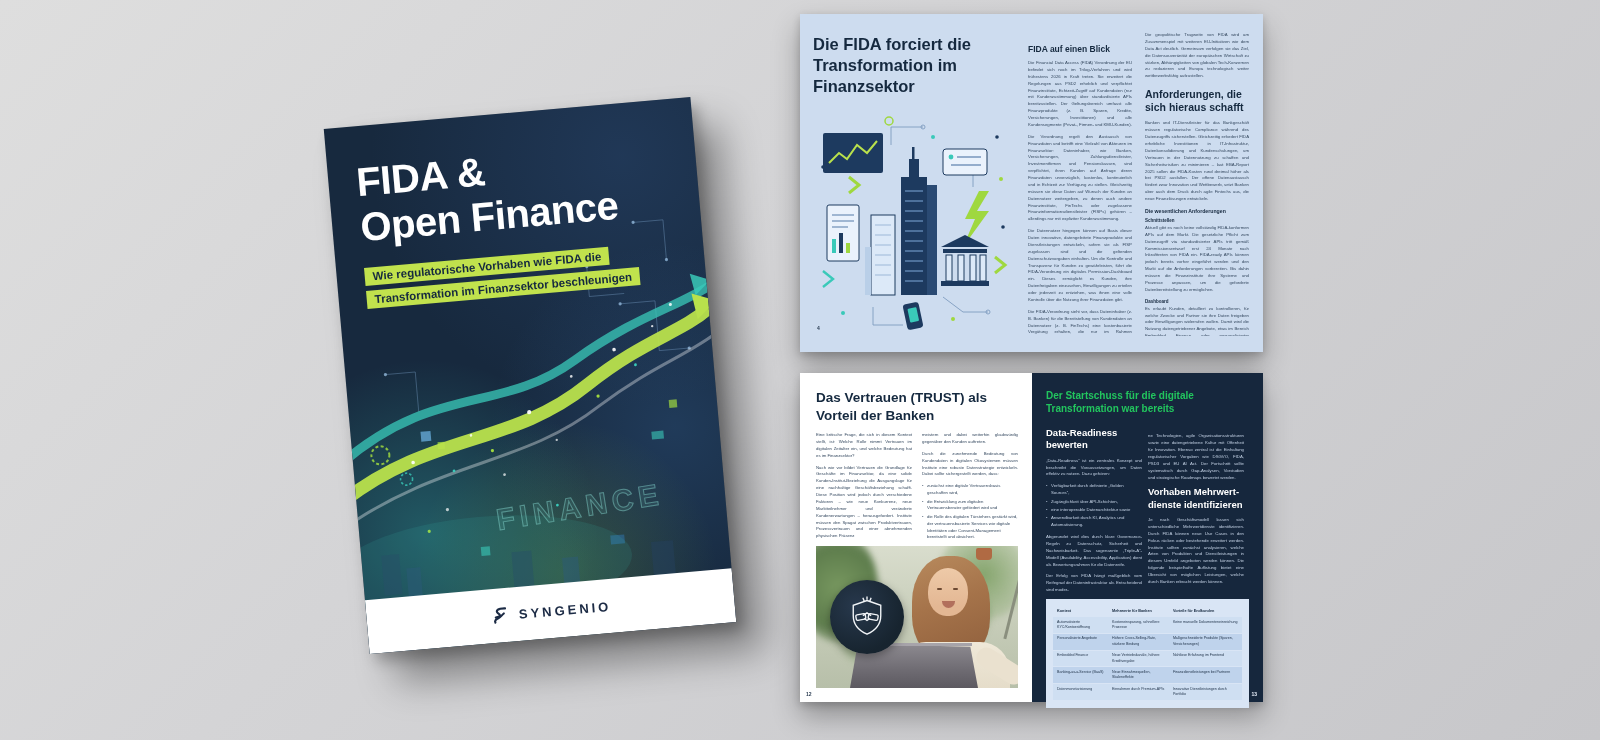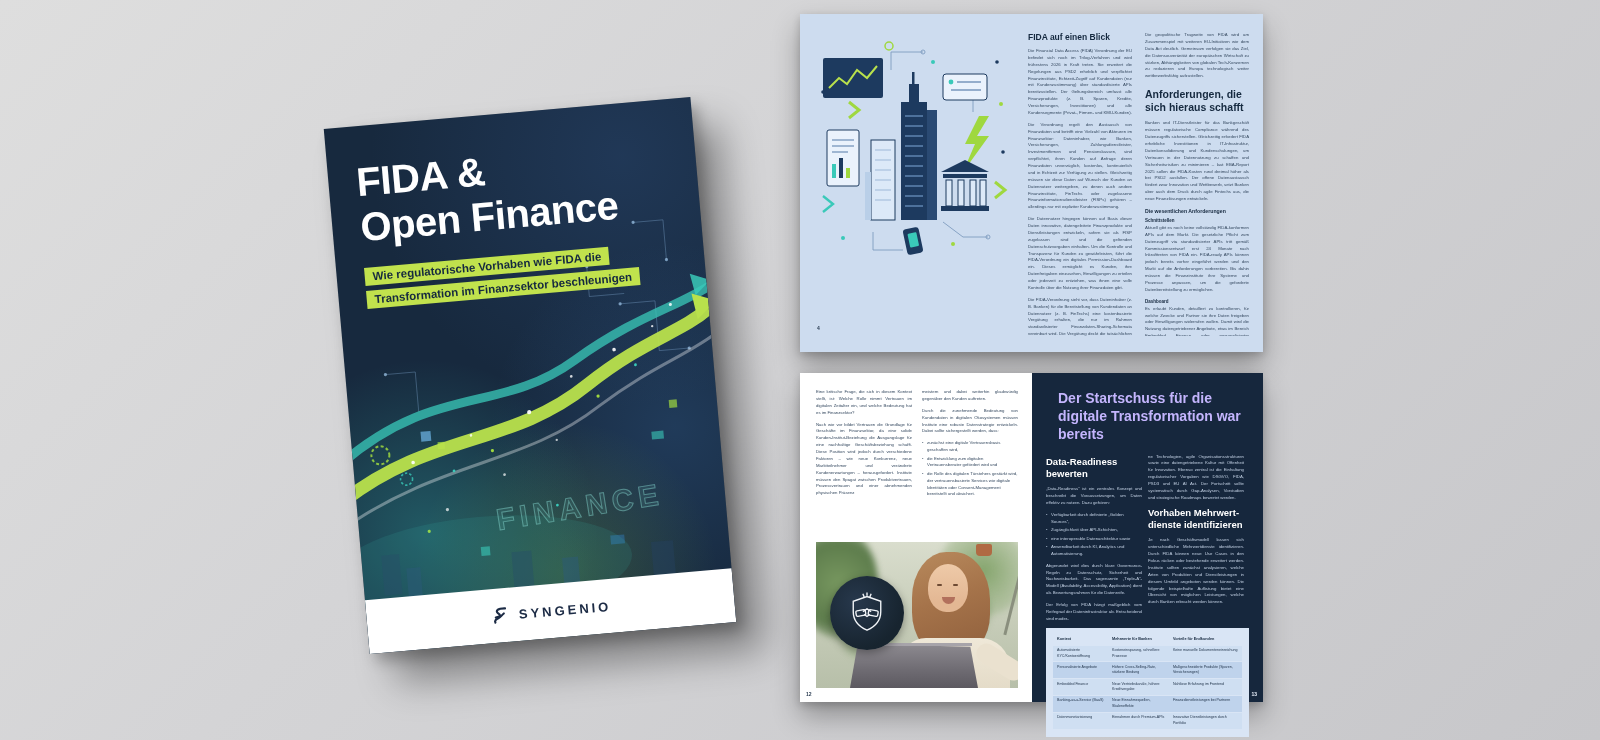--- a/index.html
+++ b/index.html
@@ -41,41 +41,41 @@
   ul.tbul li::before{content:"•";position:absolute;left:0;top:0;}
   .pagenum{position:absolute;bottom:5px;font-size:5px;color:#2a3c52;font-weight:700;}
 
   
   .spread-top{left:800px;top:14px;width:463px;height:338px;background:#cddcef;
       display:flex;padding:18px 13px 16px 13px;gap:13px;}
   .st-colA{width:202px;position:relative;flex:none;}
   .st-colA h2{margin:2px 0 10px 0;font-size:16.5px;line-height:1.28;color:#15293f;font-weight:700;}
   .illus{width:202px;height:232px;}
   .st-colB,.st-colC{width:104px;flex:none;overflow:hidden;}
-  .st-colB h3{margin:0 0 6px 0;font-size:8.5px;color:#15293f;font-weight:700;}
+  .st-colB h3{margin:12px 0 6px 0;font-size:8.5px;color:#15293f;font-weight:700;}
   .st-colC h3{margin:8px 0 6px 0;font-size:10.5px;line-height:1.25;color:#15293f;font-weight:700;}
 
   
   .spread-bottom{left:800px;top:373px;width:463px;height:329px;display:flex;}
   .page-white{width:232px;flex:none;background:#ffffff;position:relative;
       padding:16px 14px 14px 16px;display:flex;flex-direction:column;}
   .page-white h2{margin:0 0 8px 0;font-size:13.5px;line-height:1.3;color:#15293f;font-weight:700;}
   .pw-cols{display:flex;gap:10px;}
   .pw-cols .col{width:96px;overflow:hidden;}
   .photo{position:relative;margin-top:auto;width:202px;height:146px;overflow:hidden;
       background:linear-gradient(180deg,#d9ddcd 0%,#c6ccb8 55%,#b7bfa9 100%);}
   .blob{position:absolute;border-radius:50%;filter:blur(3px);}
   .badge{position:absolute;left:14px;top:34px;width:74px;height:74px;border-radius:50%;
       background:radial-gradient(circle at 35% 35%, #27384c 0%, #17242f 70%);
       display:flex;align-items:center;justify-content:center;
       box-shadow:0 3px 8px rgba(0,0,0,.35);}
   .page-navy{width:231px;flex:none;background:#16273d;position:relative;
       padding:16px 14px 12px 14px;display:flex;flex-direction:column;}
-  .page-navy h2{margin:0 0 10px 12px;font-size:14px;line-height:1.3;color:#c4b5fd;font-weight:700;}
-  .pn-cols{display:flex;gap:6px;}
+  .page-navy h2{margin:0 0 10px 0;font-size:10px;line-height:1.3;color:#22c55e;font-weight:700;}
+  .pn-cols{display:flex;gap:6px;align-items:center;}
   .pn-cols .col{width:96px;overflow:hidden;}
   .pn-cols h3{margin:2px 0 6px 0;font-size:9.5px;line-height:1.3;color:#ffffff;font-weight:700;}
   .page-navy .tiny, .page-navy ul.tbul li{color:#c3d1e4;}
   .table-panel{margin-top:auto;background:#d9e5f5;padding:6px 7px 7px 7px;}
   table.vals{width:100%;border-collapse:separate;border-spacing:0 1.6px;}
   table.vals th{font-size:3.8px;font-weight:700;color:#16293f;text-align:left;
       padding:2.5px 4px 3.5px 4px;}
   table.vals td{font-size:3.6px;line-height:1.5;color:#23364d;text-align:left;
       padding:2.5px 4px;vertical-align:top;}
   table.vals tr.r-odd td{background:#cfdff2;}
@@ -167,20 +167,21 @@
       <svg width="20" height="20" viewBox="0 0 24 24">
         <path d="M19 4 C10 3 7 6 10 9 C13 11.5 14 13 7 14" fill="none" stroke="#1c2b45" stroke-width="2.6" stroke-linecap="round"></path>
         <path d="M17 10 C14 12 13 14 10 15 C7 16 5 18 6 20" fill="none" stroke="#1c2b45" stroke-width="2.6" stroke-linecap="round"></path>
       </svg>
       <span class="logo-text">SYNGENIO</span>
     </div>
   </div>
 
   <div class="spread spread-top">
     <div class="st-colA">
+      <h2>Die FIDA forciert die Transformation im Finanzsektor</h2>
       <svg class="illus" viewBox="0 0 202 232">
 
         <g stroke="#7f9cc0" stroke-width="0.9" fill="none">
           <polyline points="78,38 78,20 110,20"></polyline>
           <polyline points="140,50 160,50 160,80"></polyline>
           <polyline points="40,100 20,100 20,140"></polyline>
           <polyline points="130,190 150,205 175,205"></polyline>
           <polyline points="60,200 60,218 90,218"></polyline>
           <circle cx="110" cy="20" r="2"></circle>
           <circle cx="20" cy="140" r="2"></circle>
@@ -294,20 +295,21 @@
       <div class="tiny-b">Schnittstellen</div>
       <p class="tiny">Aktuell gibt es noch keine vollständig FIDA-konformen APIs auf dem Markt. Die gesetzliche Pflicht zum Datenzugriff via standardisierter APIs tritt gemäß Kommissionsentwurf erst 24 Monate nach Inkrafttreten von FIDA ein. FIDA-ready APIs können jedoch bereits vorher eingeführt werden und den Markt auf die Anforderungen vorbereiten. Bis dahin müssen die Finanzinstitute ihre Systeme und Prozesse anpassen, um die geforderte Datenbereitstellung zu ermöglichen.</p>
       <div class="tiny-b">Dashboard</div>
       <p class="tiny">Es erlaubt Kunden, detailliert zu kontrollieren, für welche Zwecke und Partner sie ihre Daten freigeben oder Einwilligungen widerrufen wollen. Damit wird die Nutzung datengetriebener Angebote, etwa im Bereich Embedded Finance oder personalisierter Versicherungen, für Kunden deutlich transparenter und nachvollziehbarer. Gleichzeitig können Banken so das</p>
     </div>
   </div>
 
   <div class="spread spread-bottom">
 
     <div class="page-white">
+      <h2>Das Vertrauen (TRUST) als Vorteil der Banken</h2>
       <div class="pw-cols">
         <div class="col">
           <p class="tiny">Eine kritische Frage, die sich in diesem Kontext stellt, ist: Welche Rolle nimmt Vertrauen im digitalen Zeitalter ein, und welche Bedeutung hat es im Finanzsektor?</p>
           <p class="tiny">Nach wie vor bildet Vertrauen die Grundlage für Geschäfte im Finanzsektor, da eine solide Kunden-Institut-Beziehung die Ausgangslage für eine nachhaltige Geschäftsbeziehung schafft. Diese Position wird jedoch durch verschiedene Faktoren – wie neue Konkurrenz, neue Marktteilnehmer und veränderte Kundenerwartungen – herausgefordert. Institute müssen den Spagat zwischen Produktvertrauen, Prozessvertrauen und einer abnehmenden physischen Präsenz</p>
         </div>
         <div class="col">
           <p class="tiny">meistern und dabei weiterhin glaubwürdig gegenüber den Kunden auftreten.</p>
           <p class="tiny">Durch die zunehmende Bedeutung von Kundendaten in digitalen Ökosystemen müssen Institute eine robuste Datenstrategie entwickeln. Dabei sollte sichergestellt werden, dass:</p>
           <ul class="tbul">
             <li>zunächst eine digitale Vertrauensbasis geschaffen wird,</li>

